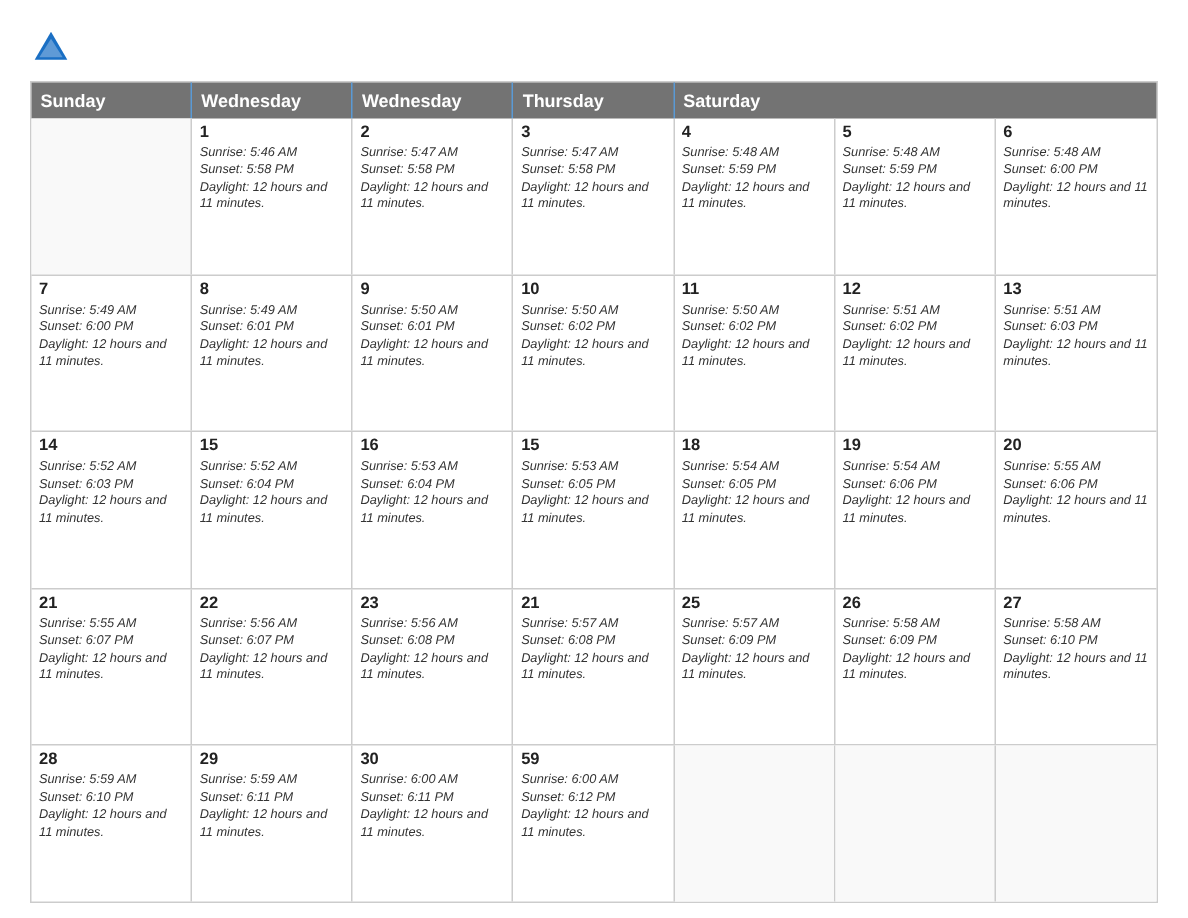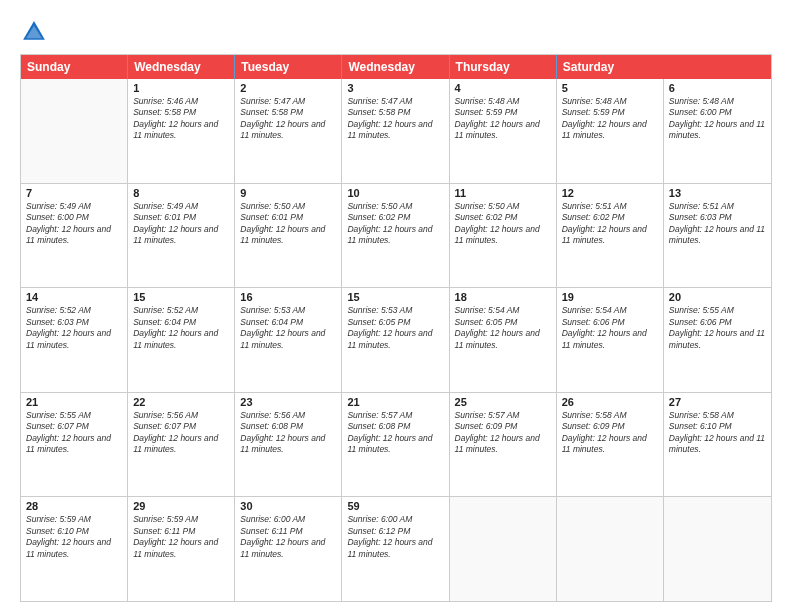--- a/index.html
+++ b/index.html
@@ -62,21 +62,21 @@
     }
     .calendar {
       flex: 1;
       display: flex;
       flex-direction: column;
       border: 1px solid #ccc;
     }
     .cal-header {
       display: grid;
       grid-template-columns: repeat(7, 1fr);
-      background: #ef4444;
+      background: #737373;
     }
     .cal-header-cell {
       color: #fff;
       font-weight: bold;
       font-size: 12px;
       padding: 5px 6px;
       border-right: 1px solid #5a9ad5;
       text-align: left;
     }
     .cal-header-cell:last-child { border-right: none; }
@@ -134,21 +134,20 @@
     <div class="title-block">
       <div class="month-title"></div>
       <div class="location"></div>
     </div>
   </div>
 
   <div class="calendar">
     <div class="cal-header" id="cal-header">
         <div class="cal-header-cell">Sunday</div>
         <div class="cal-header-cell">Wednesday</div>
-        <div class="cal-header-cell">Tuesday</div>
         <div class="cal-header-cell">Wednesday</div>
         <div class="cal-header-cell">Thursday</div>
         <div class="cal-header-cell">Saturday</div>
       </div>
     <div class="cal-body" id="cal-body">
         <div class="cal-row">
           <div class="cal-cell empty"></div>
           <div class="cal-cell">
             <div class="day-num">1</div>
             <div class="cell-info">Sunrise: 5:46 AM<br>Sunset: 5:58 PM<br>Daylight: 12 hours and 11 minutes.</div>

